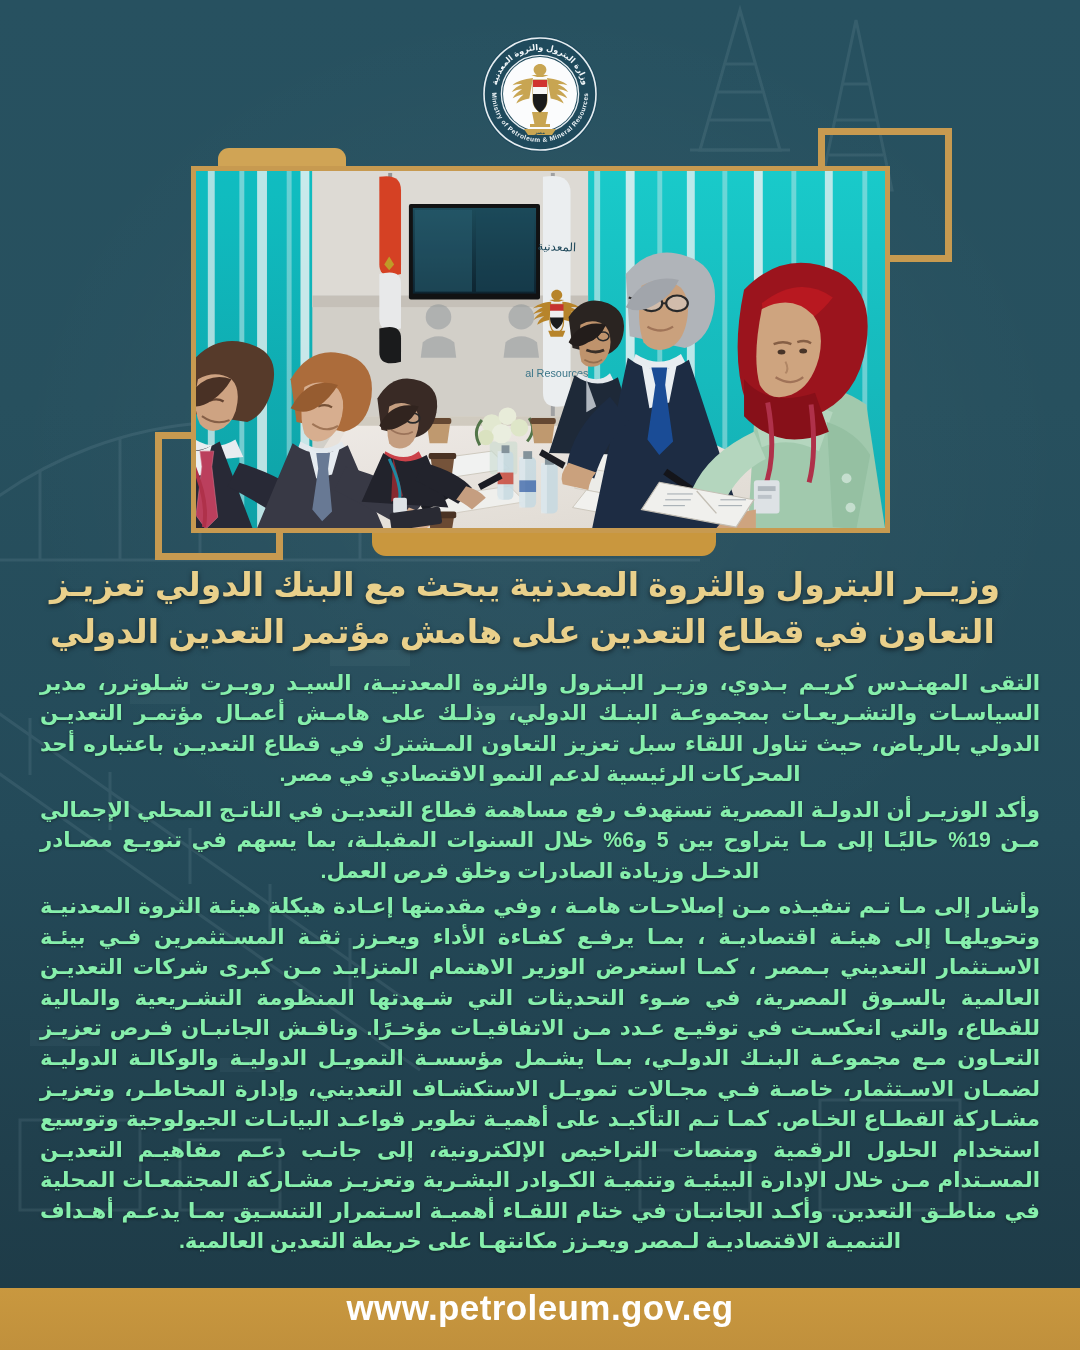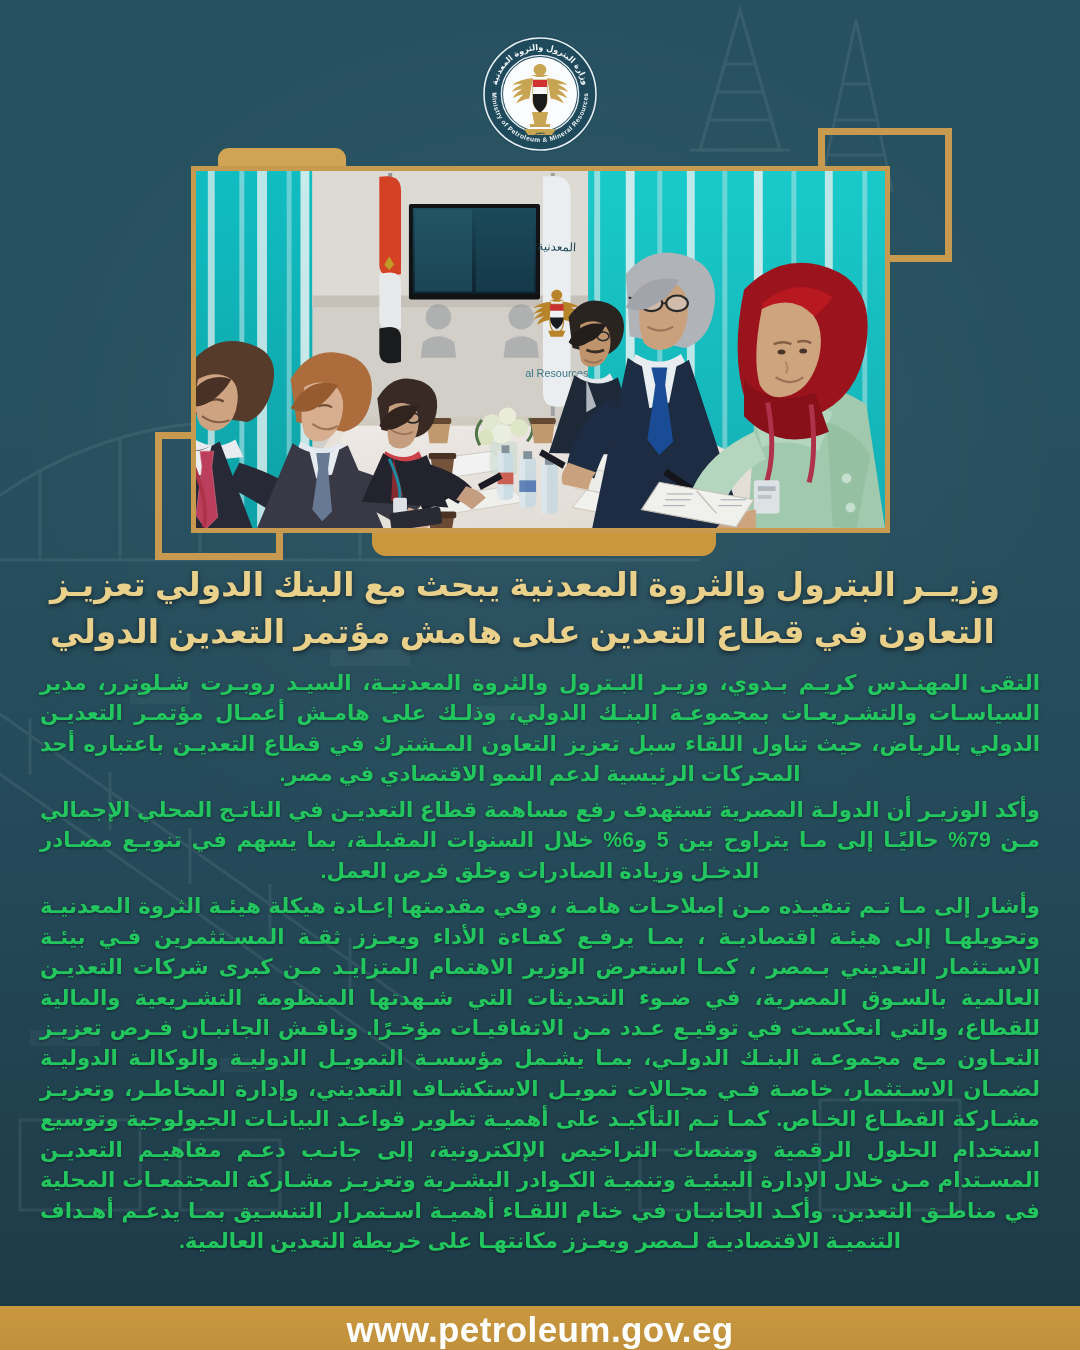--- a/index.html
+++ b/index.html
@@ -108,38 +108,38 @@
 
   
   .body-block{
     position:absolute;
     left:40px; top:668px;
     width:1000px;
     z-index:5;
     direction:rtl;
   }
   .body-block p{
-    color:#22c55e;
+    color:#86efac;
     font-size:21.3px;
     line-height:1.43;
     text-align:justify;
     text-align-last:center;
     font-weight:bold;
     margin-bottom:5px;
     text-shadow:0 1px 3px rgba(0,0,0,.45);
   }
 
   
   .footer-bar{
     position:absolute;
     left:0; bottom:0;
-    width:1080px; height:44px;
+    width:1080px; height:62px;
     background:linear-gradient(180deg,#c9983f 0%,#c0903c 100%);
     z-index:6;
-    display:flex; align-items:flex-end; justify-content:center;
+    display:flex; align-items:flex-start; justify-content:center;
   }
   .footer-url{
     color:#ffffff;
     font-size:35px;
     font-weight:bold;
     letter-spacing:.4px;
     direction:ltr;
   }
 </style>
 </head>
@@ -520,21 +520,21 @@
       <rect x="196" y="352" width="52" height="18" rx="3" fill="#2b2b33" transform="rotate(-8 196 352)"></rect>
 
       <rect x="0" y="0" width="699" height="367" fill="#0b2f3c" opacity=".05"></rect>
     </svg>
   </div>
 
   <div class="headline">وزيــر البترول والثروة المعدنية يبحث مع البنك الدولي تعزيـز التعاون في قطاع التعدين على هامش مؤتمر التعدين الدولي</div>
 
   <div class="body-block">
     <p>التقى المهنـدس كريـم بـدوي، وزيـر البـترول والثروة المعدنيـة، السيـد روبـرت شـلوترر، مدير السياسـات والتشـريعـات بمجموعـة البنـك الدولي، وذلـك على هامـش أعمـال مؤتمـر التعديـن الدولي بالرياض، حيث تناول اللقاء سبل تعزيز التعاون المـشترك في قطاع التعديـن باعتباره أحد المحركات الرئيسية لدعم النمو الاقتصادي في مصر.</p>
-    <p>وأكد الوزيـر أن الدولـة المصرية تستهدف رفع مساهمة قطاع التعديـن في الناتـج المحلي الإجمالي مـن 79% حاليًـا إلى مـا يتراوح بين 5 و6% خلال السنوات المقبلـة، بما يسهم في تنويـع مصـادر الدخـل وزيادة الصادرات وخلق فرص العمل.</p>
+    <p>وأكد الوزيـر أن الدولـة المصرية تستهدف رفع مساهمة قطاع التعديـن في الناتـج المحلي الإجمالي مـن 19% حاليًـا إلى مـا يتراوح بين 5 و6% خلال السنوات المقبلـة، بما يسهم في تنويـع مصـادر الدخـل وزيادة الصادرات وخلق فرص العمل.</p>
     <p>وأشار إلى مـا تـم تنفيـذه مـن إصلاحـات هامـة ، وفي مقدمتها إعـادة هيكلة هيئـة الثروة المعدنيـة وتحويلهـا إلى هيئـة اقتصاديـة ، بمـا يرفـع كفـاءة الأداء ويعـزز ثقـة المسـتثمرين فـي بيئـة الاسـتثمار التعديني بـمصر ، كمـا استعرض الوزير الاهتمام المتزايـد مـن كبرى شركات التعديـن العالمية بالسـوق المصرية، في ضـوء التحديثات التي شـهدتها المنظومة التشـريعية والمالية للقطاع، والتي انعكسـت في توقيـع عـدد مـن الاتفاقيـات مؤخـرًا. وناقـش الجانبـان فـرص تعزيـز التعـاون مـع مجموعـة البنـك الدولـي، بمـا يشـمل مؤسسـة التمويـل الدوليـة والوكالـة الدوليـة لضمـان الاسـتثمار، خاصـة فـي مجـالات تمويـل الاستكشـاف التعديني، وإدارة المخاطـر، وتعزيـز مشـاركة القطـاع الخـاص. كمـا تـم التأكيـد على أهميـة تطوير قواعـد البيانـات الجيولوجية وتوسيع استخدام الحلول الرقمية ومنصات التراخيص الإلكترونية، إلى جانـب دعـم مفاهيـم التعديـن المسـتدام مـن خلال الإدارة البيئيـة وتنميـة الكـوادر البشـرية وتعزيـز مشـاركة المجتمعـات المحلية في مناطـق التعدين. وأكـد الجانبـان في ختام اللقـاء أهميـة اسـتمرار التنسـيق بمـا يدعـم أهـداف التنميـة الاقتصاديـة لـمصر ويعـزز مكانتهـا على خريطة التعدين العالمية.</p>
   </div>
 
   <div class="footer-bar">
     <span class="footer-url">www.petroleum.gov.eg</span>
   </div>
 
 </div>
 
 </body></html>

